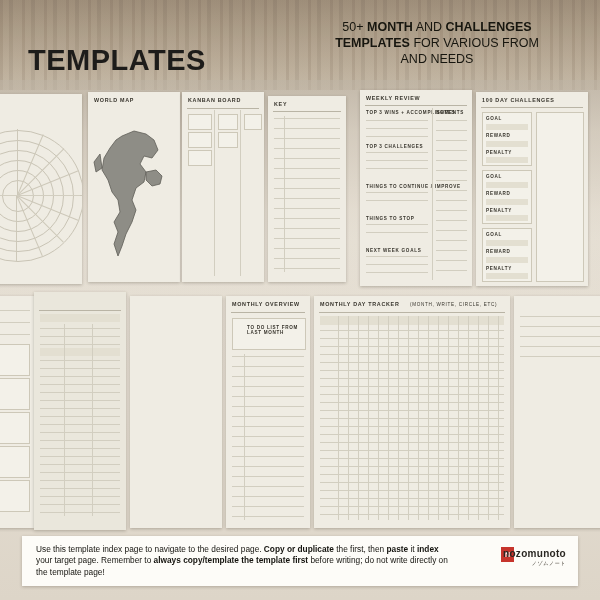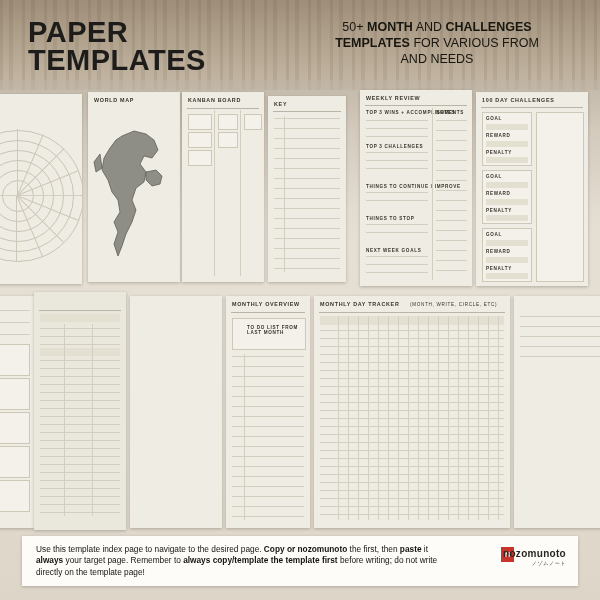--- a/index.html
+++ b/index.html
@@ -90,21 +90,21 @@
 </style>
 </head>
 <body>
 
 <div class="bg"></div>
 <div class="bg-wood"></div>
 <div class="bg-shade"></div>
 
 <div class="header">
   <div class="title">
-    <span>PAPER</span><br>
+    <br>
     <span>TEMPLATES</span>
   </div>
   <div class="subtitle">
     <span>50+ </span><b>MONTH</b><span> AND </span><b>CHALLENGES</b><br>
     <b>TEMPLATES</b><span> FOR VARIOUS FROM</span><br>
     <span>AND NEEDS</span>
   </div>
 </div>
 
 <div class="page" style="left:-10px;top:94px;width:92px;height:190px;">
@@ -385,20 +385,20 @@
     <div class="line" style="left:6px;right:6px;top:20px;"></div>
     <div class="line" style="left:6px;right:6px;top:30px;"></div>
     <div class="line" style="left:6px;right:6px;top:40px;"></div>
     <div class="line" style="left:6px;right:6px;top:50px;"></div>
     <div class="line" style="left:6px;right:6px;top:60px;"></div>
   </div>
 </div>
 
 <div class="footer">
   <div class="footer-text">
-    <span>Use this template index page to navigate to the desired page. </span><b>Copy or nozomunoto</b><span> the first, then </span><b>paste</b><span> it </span><b>always</b><span> your target page. Remember to </span><b>always copy/template the template first</b><span> before writing; do not write directly on the template page!</span>
+    <span>Use this template index page to navigate to the desired page. </span><b>Copy or duplicate</b><span> the first, then </span><b>paste</b><span> it </span><b>index</b><span> your target page. Remember to </span><b>always copy/template the template first</b><span> before writing; do not write directly on the template page!</span>
   </div>
   <div class="brand-mark">N</div>
   <div class="brand">
     <div class="brand-name">nozomunoto</div>
     <div class="brand-sub">ノゾムノート</div>
   </div>
 </div>
 
 </body></html>

